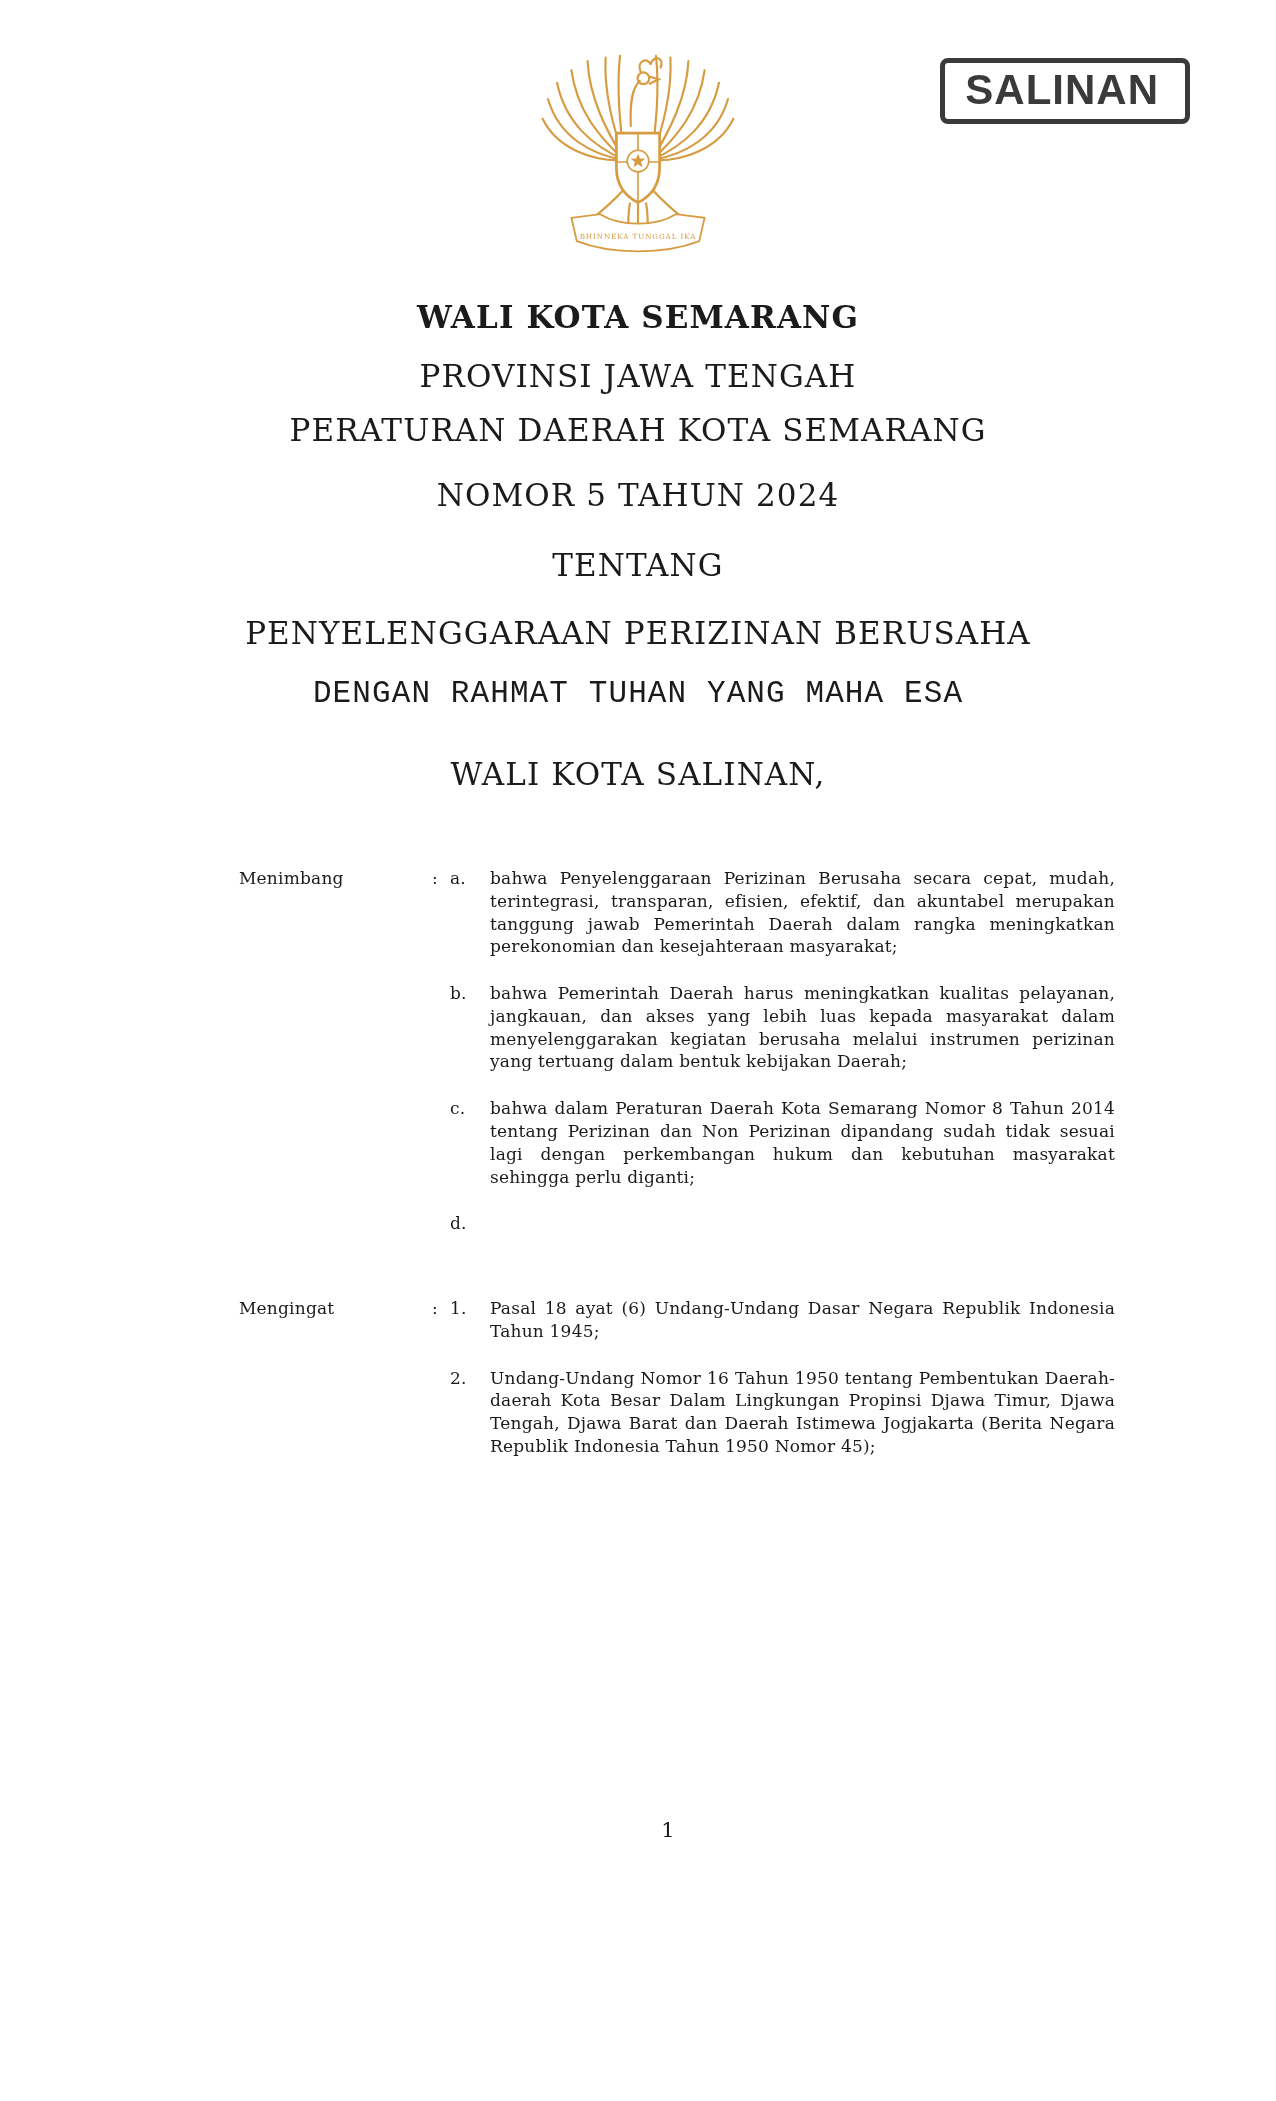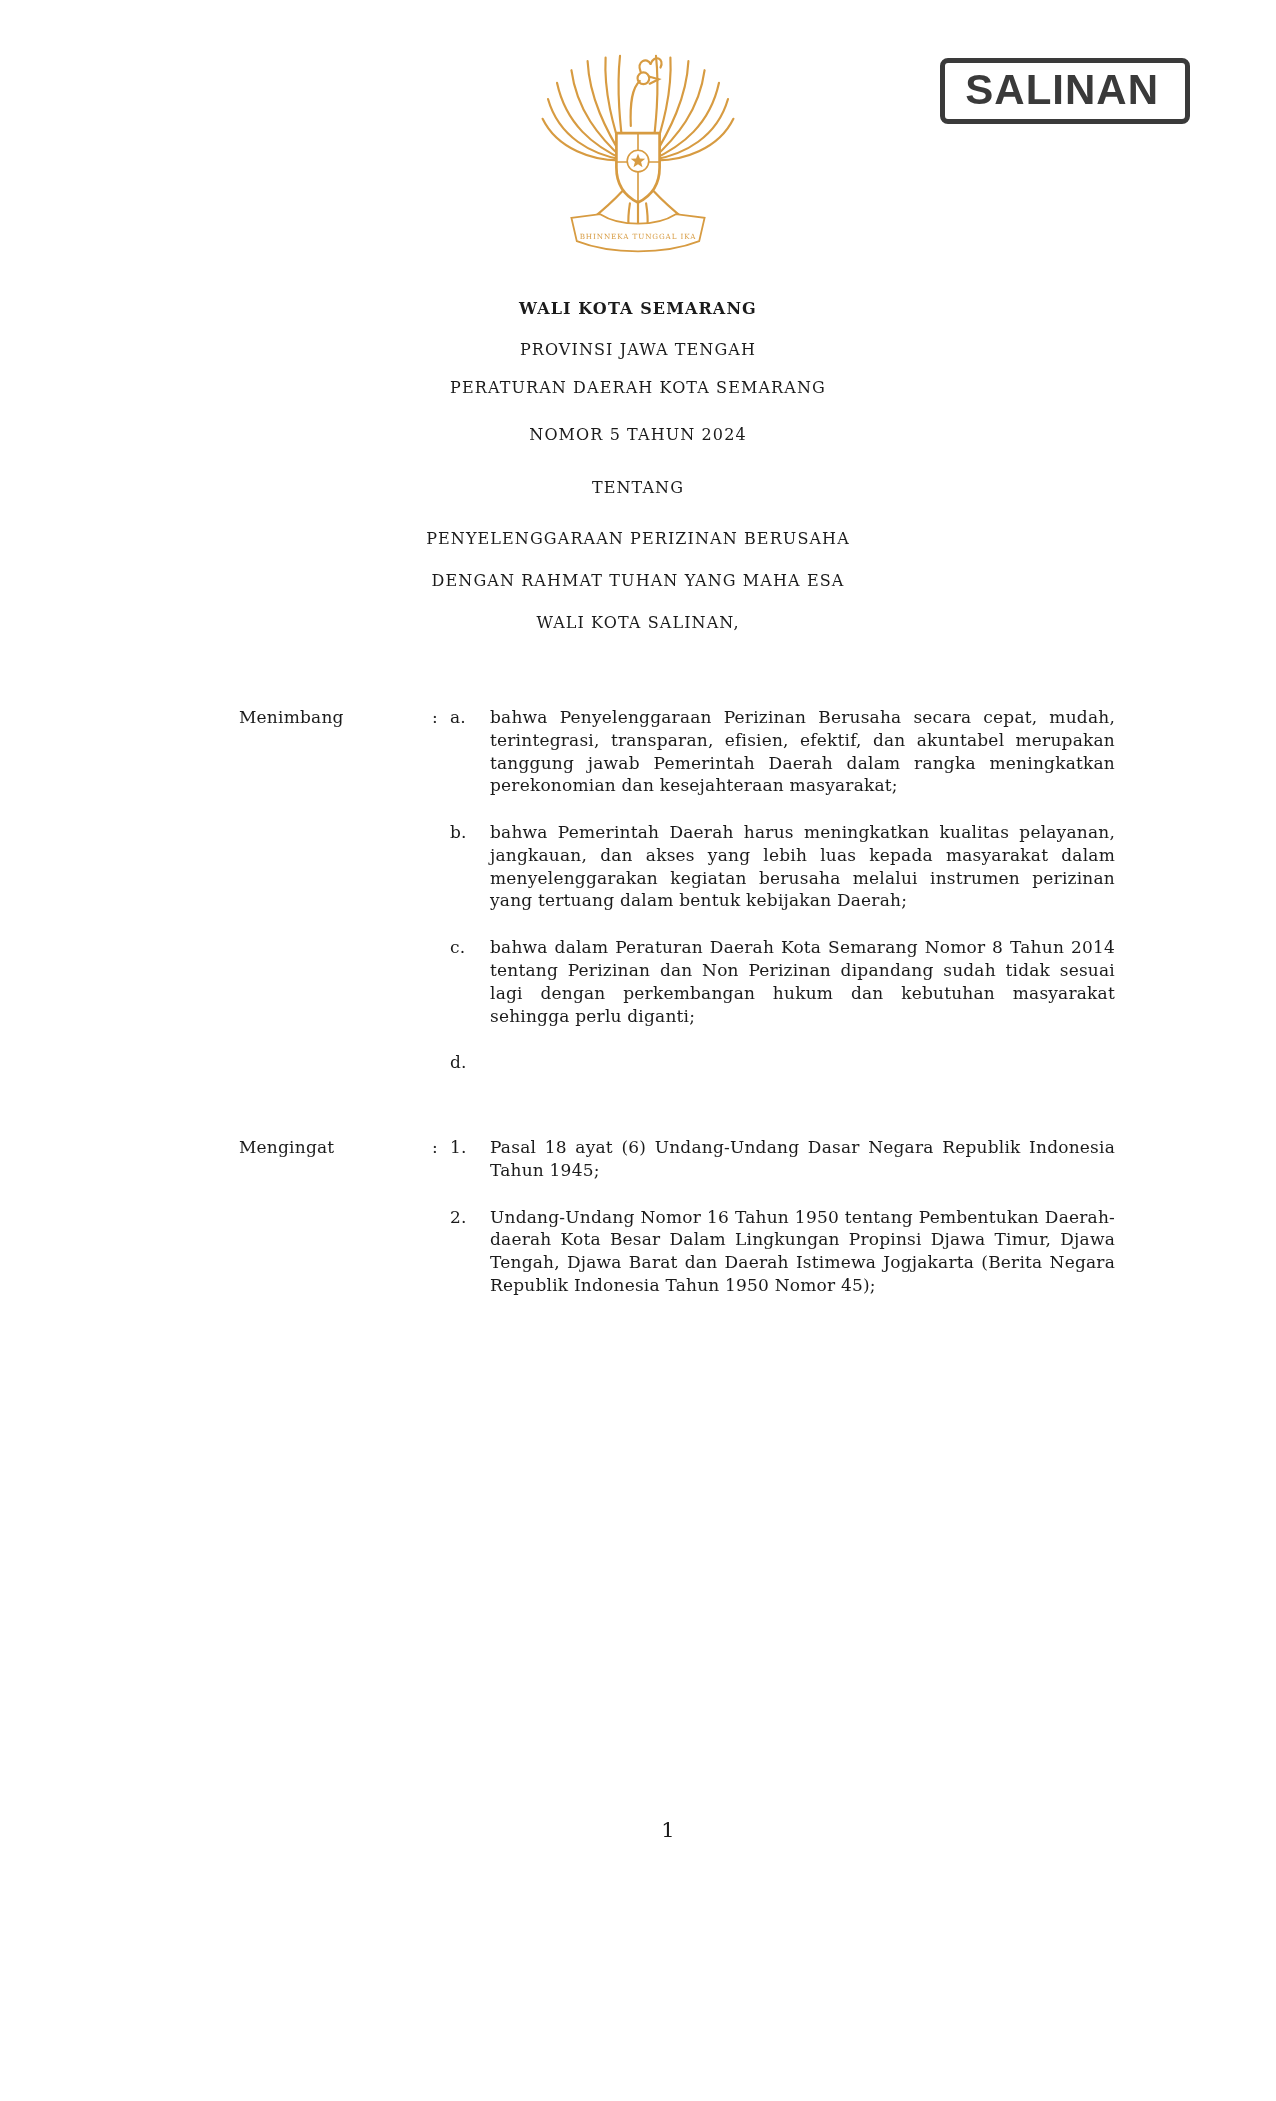--- a/index.html
+++ b/index.html
@@ -36,32 +36,32 @@
     font-weight:bold;
     font-size:42px;
     letter-spacing:1px;
     color:var(--stamp-color);
     line-height:1;
   }
   
   .header{
     margin-top:30px;
     text-align:center;
-    font-size:16px;
+    font-size:31px;
     letter-spacing:1.1px;
     line-height:1.15;
   }
   .hl{margin-bottom:22px;}
   .hl-1{font-weight:bold;margin-bottom:23px;}
   .hl-2{margin-bottom:19px;}
   .hl-3{margin-bottom:29px;}
   .hl-4{margin-bottom:34px;}
   .hl-5{margin-bottom:33px;}
   .hl-6{margin-bottom:24px;}
-  .hl-7{margin-bottom:23px;}
+  .hl-7{margin-bottom:46px;font-family:Liberation Mono, monospace;}
   .hl-8{margin-bottom:0;}
   
   .sections{
     margin-top:74px;
     padding-left:239px;
     font-size:17px;
     letter-spacing:.2px;
     line-height:1.34;
   }
   .section + .section{margin-top:62px;}

